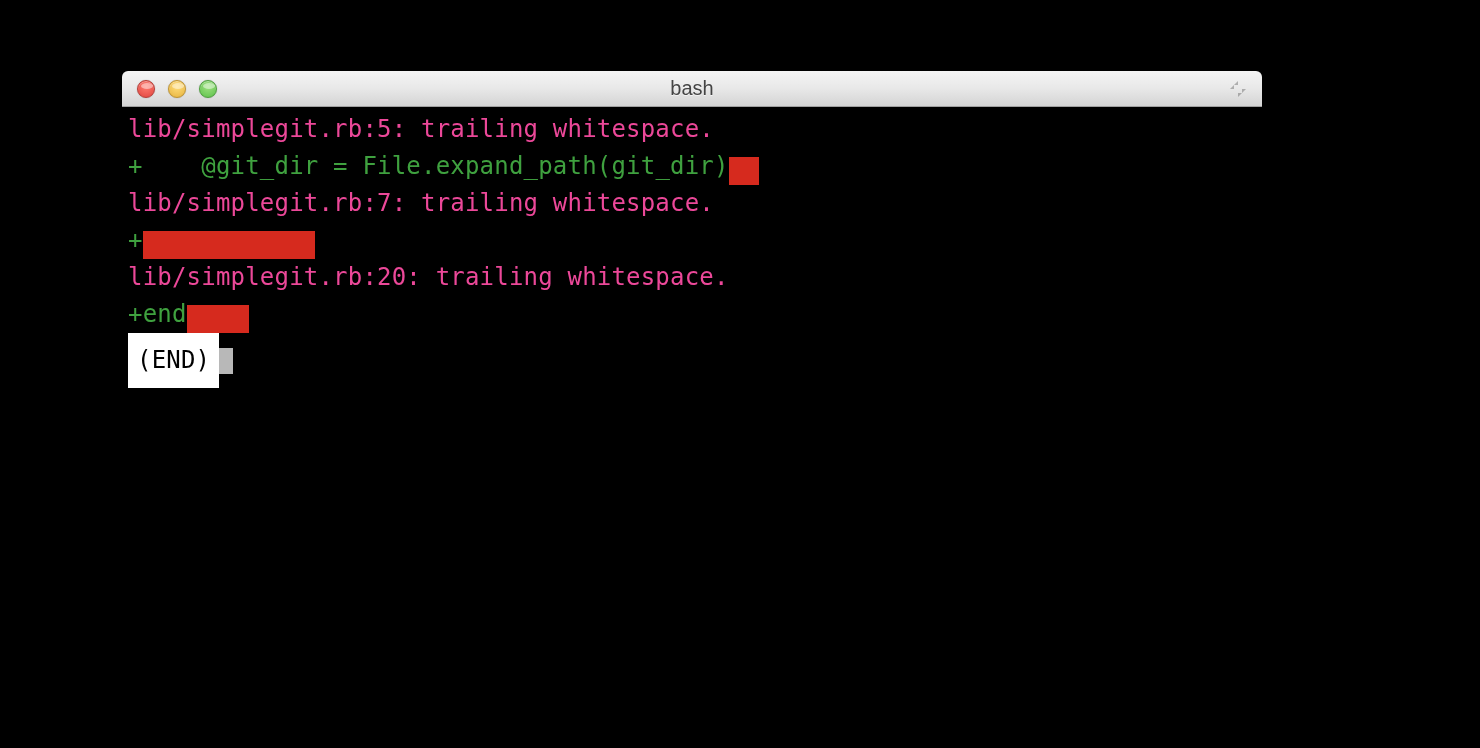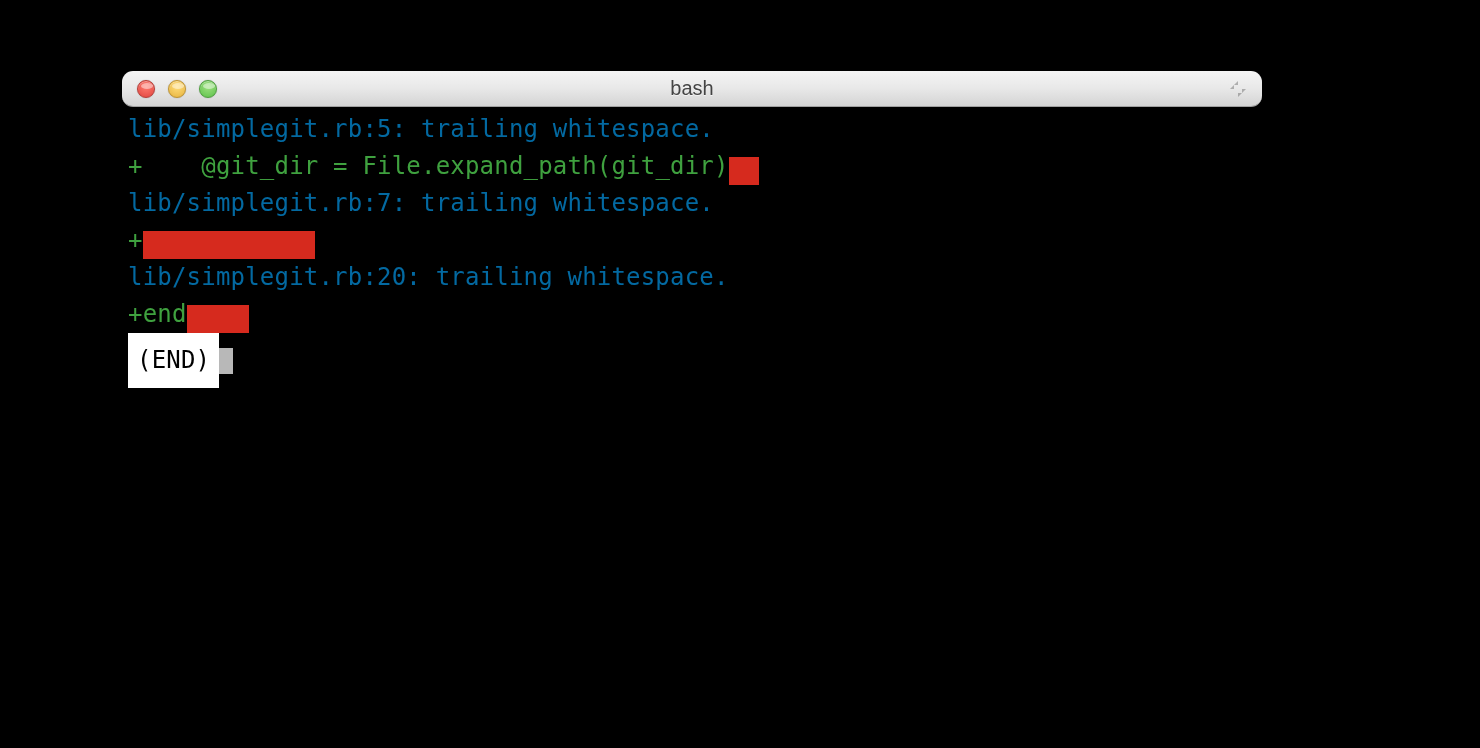--- a/index.html
+++ b/index.html
@@ -20,21 +20,20 @@
       overflow: hidden;
       box-shadow: 0 8px 30px rgba(0,0,0,0.5);
     }
     .titlebar {
       height: 36px;
       background: linear-gradient(to bottom, #f5f5f5 0%, #e8e8e8 50%, #d4d4d4 100%);
       border-bottom: 1px solid #a0a0a0;
       display: flex;
       align-items: center;
       position: relative;
-      border-radius: 11px;
     }
     .traffic-lights {
       display: flex;
       gap: 13px;
       padding-left: 15px;
       align-items: center;
     }
     .light {
       width: 18px;
       height: 18px;
@@ -80,21 +79,21 @@
       color: #fff;
       font-size: 24px;
       line-height: 37px;
       padding: 4px 6px;
       height: calc(100% - 36px);
       white-space: pre;
       letter-spacing: 0.2px;
     }
     .line { display: block; }
     .green { color: #3fa13f; }
-    .white { color: #0369a1; }
+    .white { color: #ec4899; }
     .redbg {
       background: #d62a1e;
       display: inline-block;
       vertical-align: bottom;
     }
     .end-marker {
       background: #fff;
       color: #000;
       display: inline-block;
       padding: 9px;

